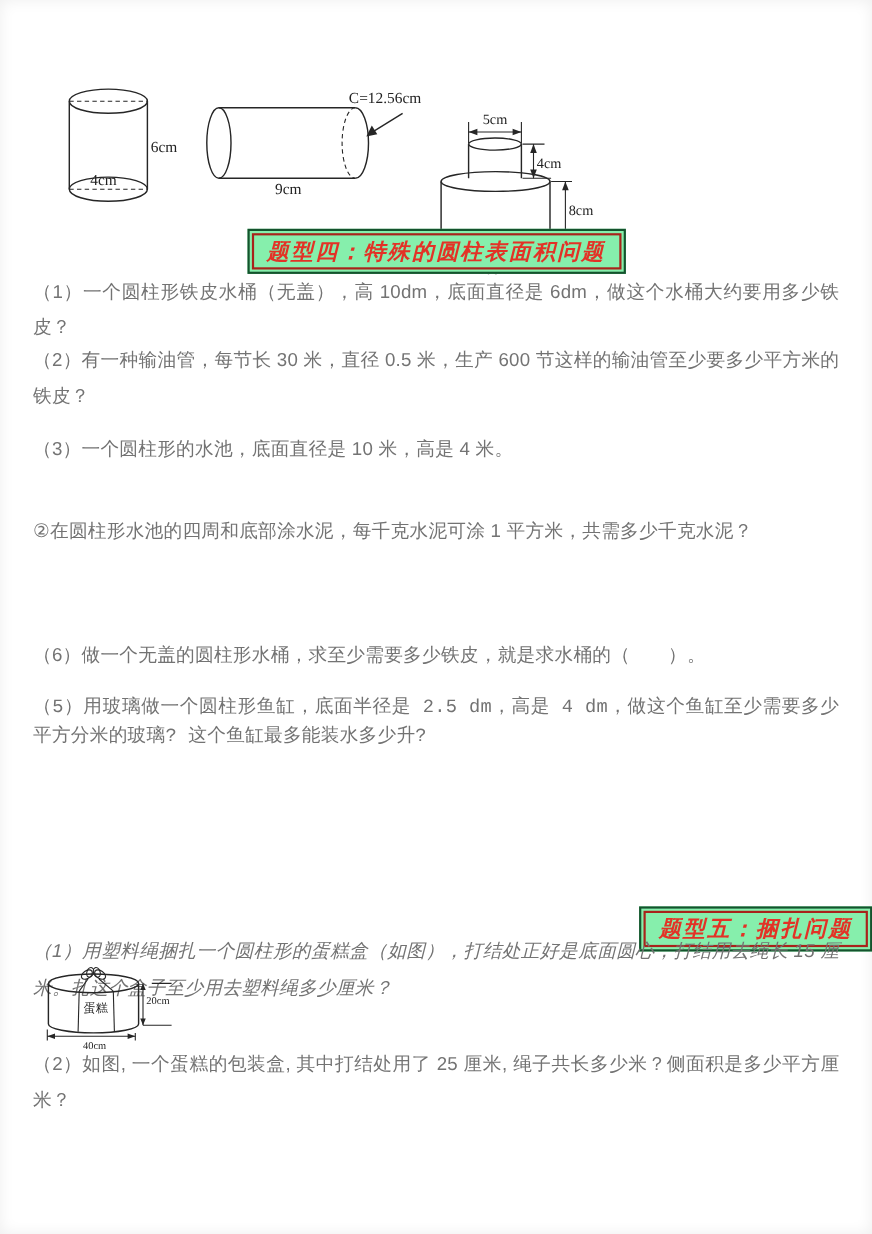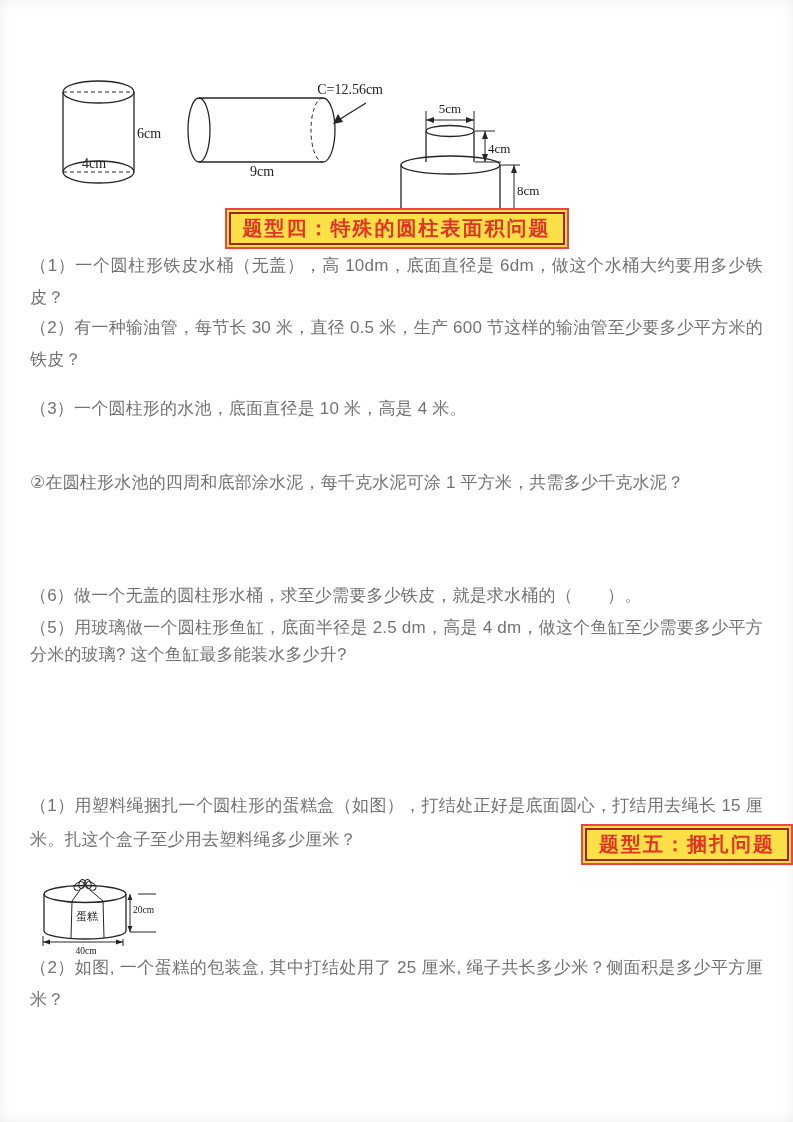--- a/index.html
+++ b/index.html
@@ -15,21 +15,21 @@
   .q{
     position:absolute;left:30px;width:733px;margin:0;
     font-size:17px;line-height:32px;text-align:justify;
     color:#737373;letter-spacing:0.2px;
   }
   .q.tight{line-height:27px;}
   .q.wide{line-height:34px;}
   .options{left:60px;width:700px;}
   .hdr-wrap{position:absolute;left:0;right:0;text-align:center;}
   .hdr-outer{
-    display:inline-block;border:2px solid #ef4444;padding:2px;background:#fde047;
+    display:inline-block;border:2px solid #14532d;padding:2px;background:#86efac;font-style:italic;
   }
   .hdr-inner{
     display:inline-block;border:2px solid #a8231b;padding:1px 12px;
     font-size:20px;font-weight:bold;color:#e33226;letter-spacing:2px;
     font-family:"Liberation Sans","DejaVu Sans",sans-serif;
   }
   .ln{stroke:#262626;stroke-width:1.3;fill:none;}
   .lnthin{stroke:#262626;stroke-width:1;fill:none;}
   .dash{stroke-dasharray:4 3;}
   .ah{fill:#262626;stroke:none;}
@@ -112,29 +112,29 @@
     <span class="hdr-outer">
       <span class="hdr-inner">题型四：特殊的圆柱表面积问题</span>
     </span>
   </div>
 
   <p class="q" style="top:250px;">（1）一个圆柱形铁皮水桶（无盖），高 10dm，底面直径是 6dm，做这个水桶大约要用多少铁皮？</p>
   <p class="q" style="top:312px;">（2）有一种输油管，每节长 30 米，直径 0.5 米，生产 600 节这样的输油管至少要多少平方米的铁皮？</p>
   <p class="q" style="top:393px;">（3）一个圆柱形的水池，底面直径是 10 米，高是 4 米。</p>
   <p class="q" style="top:467px;">②在圆柱形水池的四周和底部涂水泥，每千克水泥可涂 1 平方米，共需多少千克水泥？</p>
   <p class="q" style="top:580px;">（6）做一个无盖的圆柱形水桶，求至少需要多少铁皮，就是求水桶的（　　）。</p>
-  <p class="q tight" style="top:614px;">（5）用玻璃做一个圆柱形鱼缸，底面半径是 2.5 dm，高是 4 dm，做这个鱼缸至少需要多少平方分米的玻璃? 这个鱼缸最多能装水多少升?</p>
+  <p class="q tight" style="top:630px;font-family:Liberation Mono, monospace;">（5）用玻璃做一个圆柱形鱼缸，底面半径是 2.5 dm，高是 4 dm，做这个鱼缸至少需要多少平方分米的玻璃? 这个鱼缸最多能装水多少升?</p>
 
   <div class="hdr-wrap" style="top:824px;text-align:right;">
     <span class="hdr-outer">
       <span class="hdr-inner">题型五：捆扎问题</span>
     </span>
   </div>
 
-  <p class="q wide" style="top:789px;">（1）用塑料绳捆扎一个圆柱形的蛋糕盒（如图），打结处正好是底面圆心，打结用去绳长 15 厘米。扎这个盒子至少用去塑料绳多少厘米？</p>
+  <p class="q wide" style="top:848px;font-style:italic;">（1）用塑料绳捆扎一个圆柱形的蛋糕盒（如图），打结处正好是底面圆心，打结用去绳长 15 厘米。扎这个盒子至少用去塑料绳多少厘米？</p>
 
   <div class="fig" style="left:38px;top:879px;">
     <svg width="160" height="78" viewBox="0 0 160 78">
 
       <ellipse class="lnthin" cx="41" cy="7" rx="5.5" ry="3.5" transform="rotate(-35 41 7)"></ellipse>
       <ellipse class="lnthin" cx="53" cy="7" rx="5.5" ry="3.5" transform="rotate(35 53 7)"></ellipse>
       <ellipse class="lnthin" cx="44" cy="5" rx="4.5" ry="3" transform="rotate(-70 44 5)"></ellipse>
       <ellipse class="lnthin" cx="50" cy="5" rx="4.5" ry="3" transform="rotate(70 50 5)"></ellipse>
 
       <ellipse class="ln" cx="47" cy="15" rx="41" ry="8.5"></ellipse>

